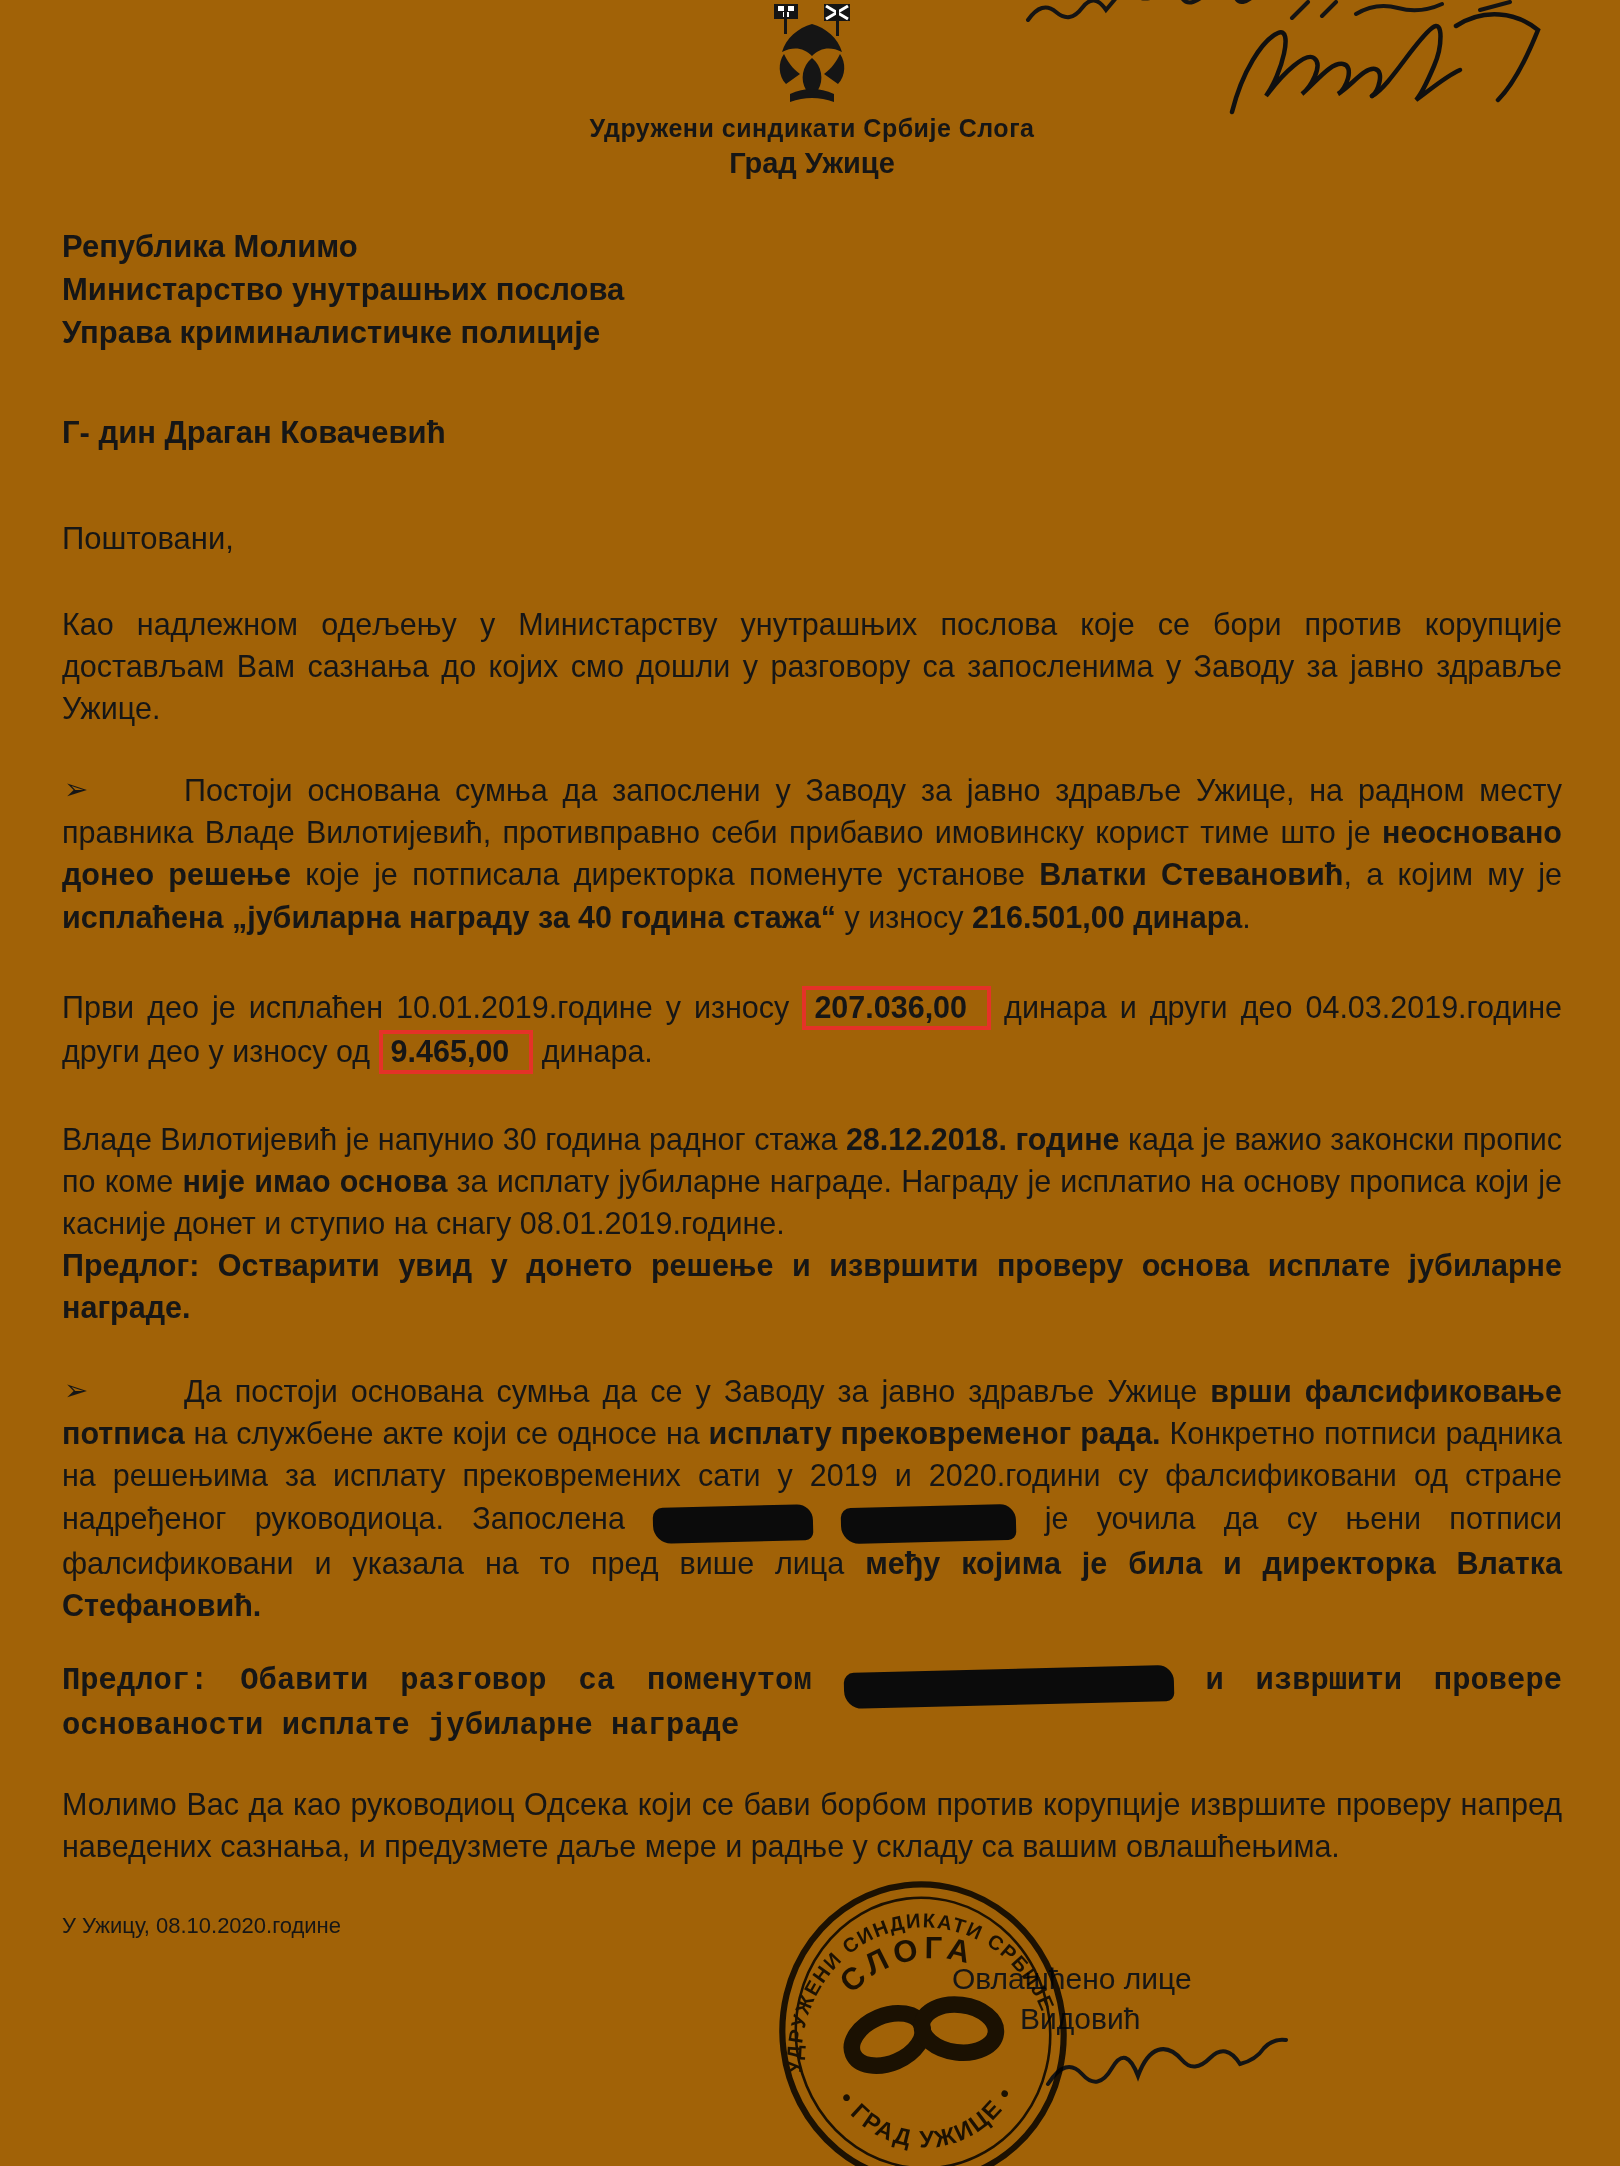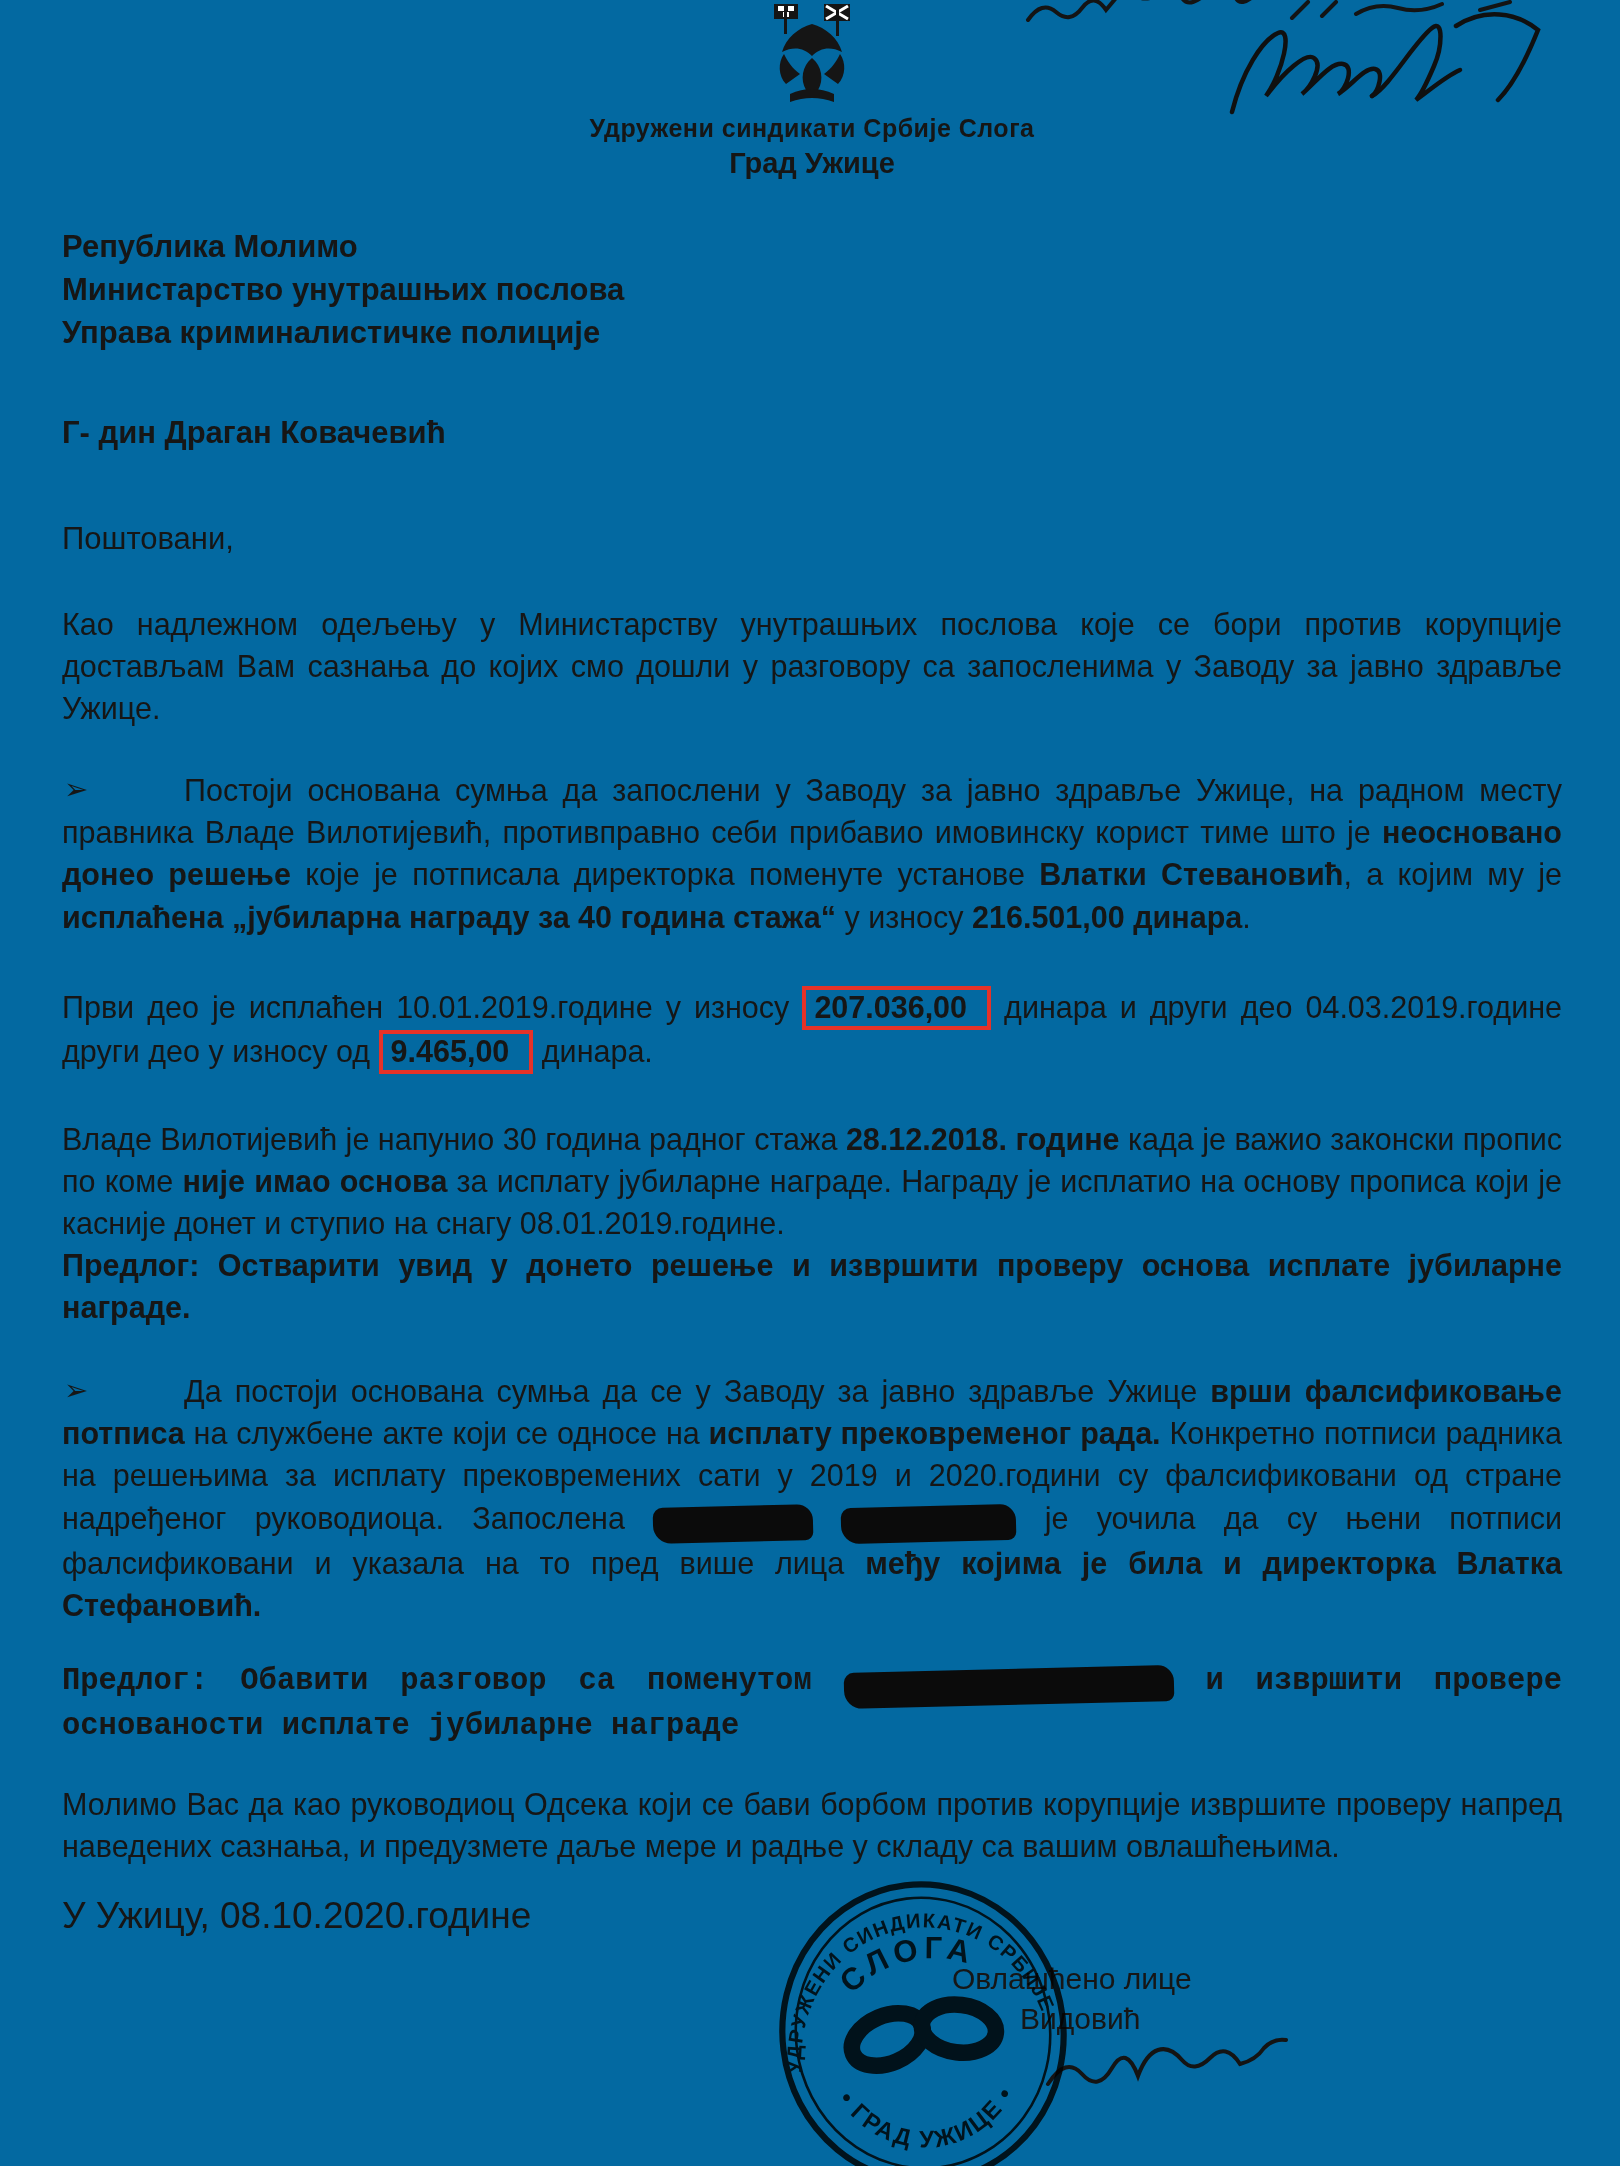--- a/index.html
+++ b/index.html
@@ -1,19 +1,19 @@
 <!DOCTYPE html>
 <html style="--accent: #e53228;"><head>
 <meta charset="utf-8">
 <style>
   html,body{margin:0;padding:0;background:#e8e8e8;}
   .page{
     position:relative;
     width:1620px;height:2166px;
-    background:#0369a1;
+    background:#a16207;
     font-family:"Liberation Sans", sans-serif;
     color:#161616;
     overflow:hidden;
   }
   .content{padding:0 58px 0 62px;}
   .b{font-weight:bold;}
   
   .letterhead{text-align:center;padding-top:2px;}
   .logo{display:block;margin:0 auto;}
   .org-name{font-size:25px;font-weight:bold;margin-top:4px;letter-spacing:.5px;}
@@ -43,21 +43,21 @@
     text-indent:0;
   }
   .redact{
     display:inline-block;
     background:#0b0b0b;
     height:36px;
     border-radius:10px 16px 8px 18px;
     vertical-align:-9px;
     transform:rotate(-1.4deg);
   }
-  .dateline{font-size:37px;margin-top:28px;}
+  .dateline{font-size:22px;margin-top:46px;}
   
   .hw-top{position:absolute;top:0;left:1010px;}
   .sig-label{position:absolute;left:952px;top:1962px;font-size:30px;}
   .sig-name{position:absolute;left:1020px;top:2002px;font-size:30px;}
   .sig-scrawl{position:absolute;left:1036px;top:2036px;}
   .stamp{
     position:absolute;left:772px;top:1878px;
     transform:rotate(-7deg);
     mix-blend-mode:multiply;opacity:.93;
   }

